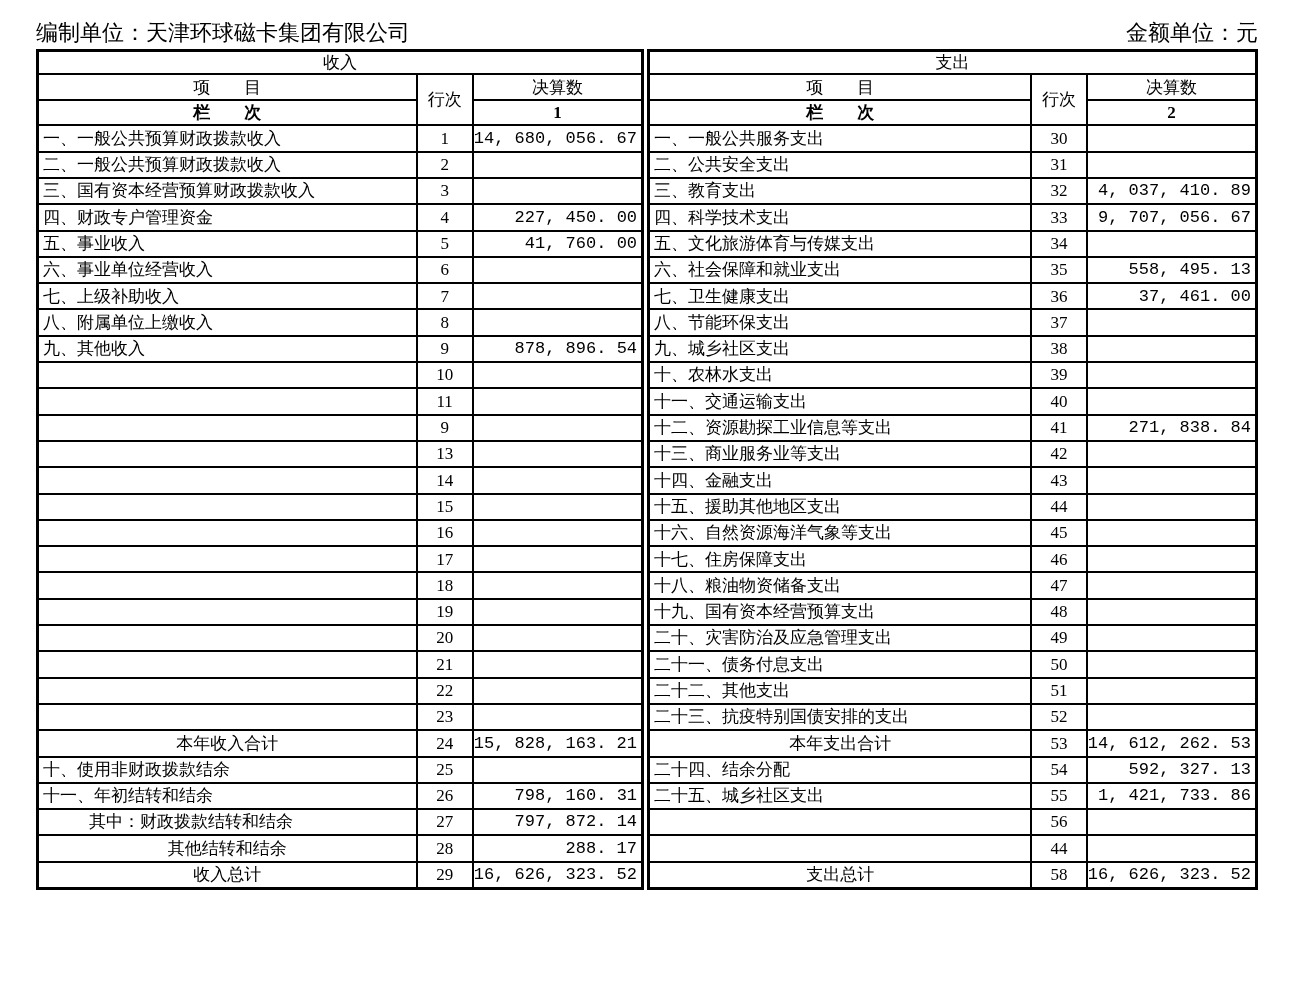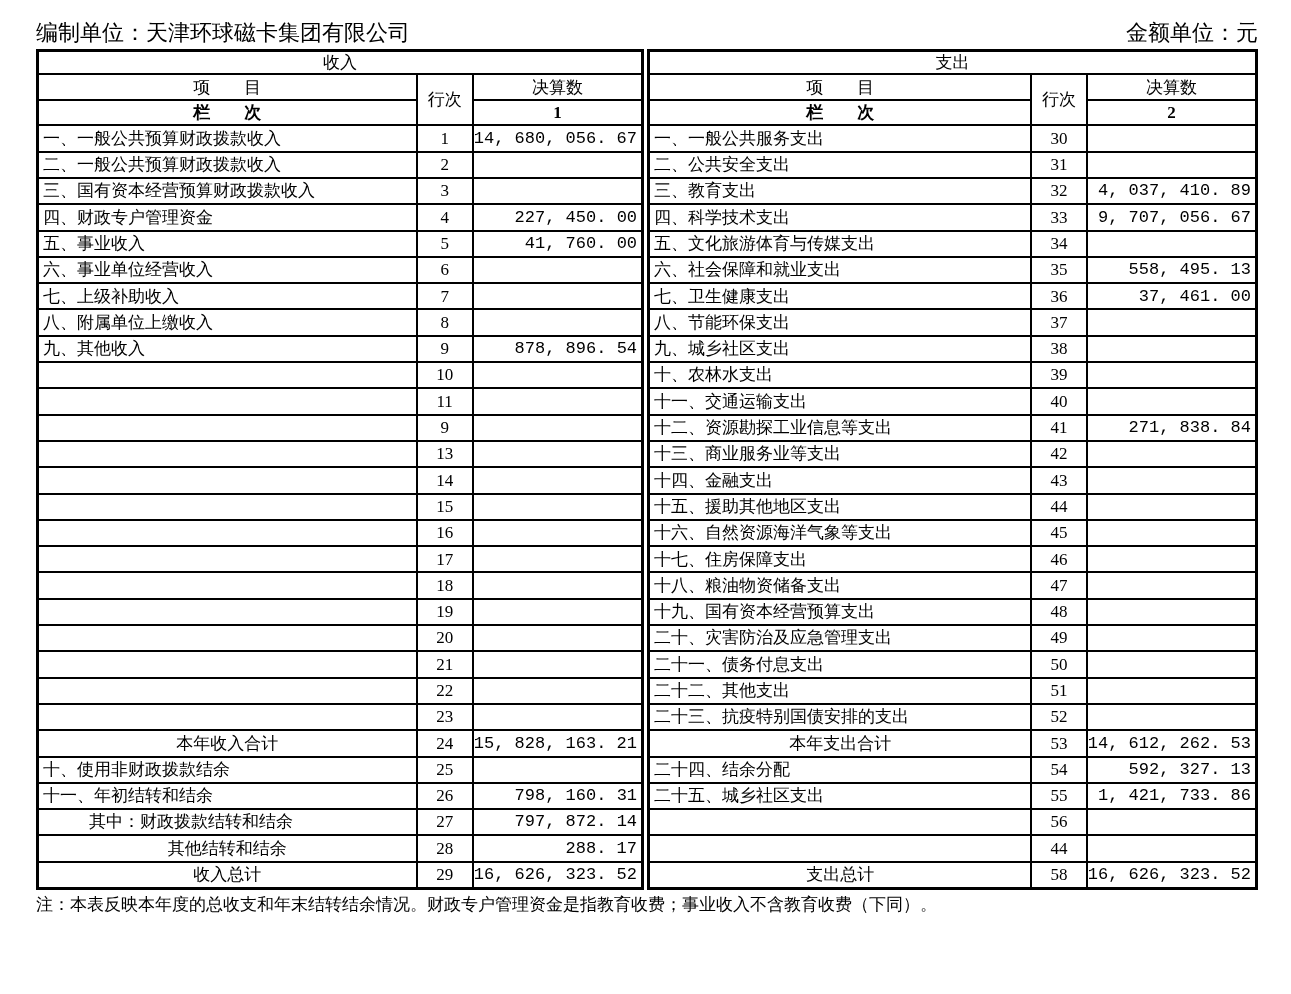--- a/index.html
+++ b/index.html
@@ -383,15 +383,14 @@
           <tr>
             <td class="al-center">支出总计</td>
             <td class="al-center">58</td>
             <td class="al-right">16, 626, 323. 52</td>
           </tr>
         </tbody>
     </table>
 
   </div>
 
-  <div class="note">注：本表反映本年度的总收支和年末结转结余情况。财政专户管理资金是指教育收费；事业收入不含教育收费（下同）。</div>
 
 </div>
 
 </body></html>

